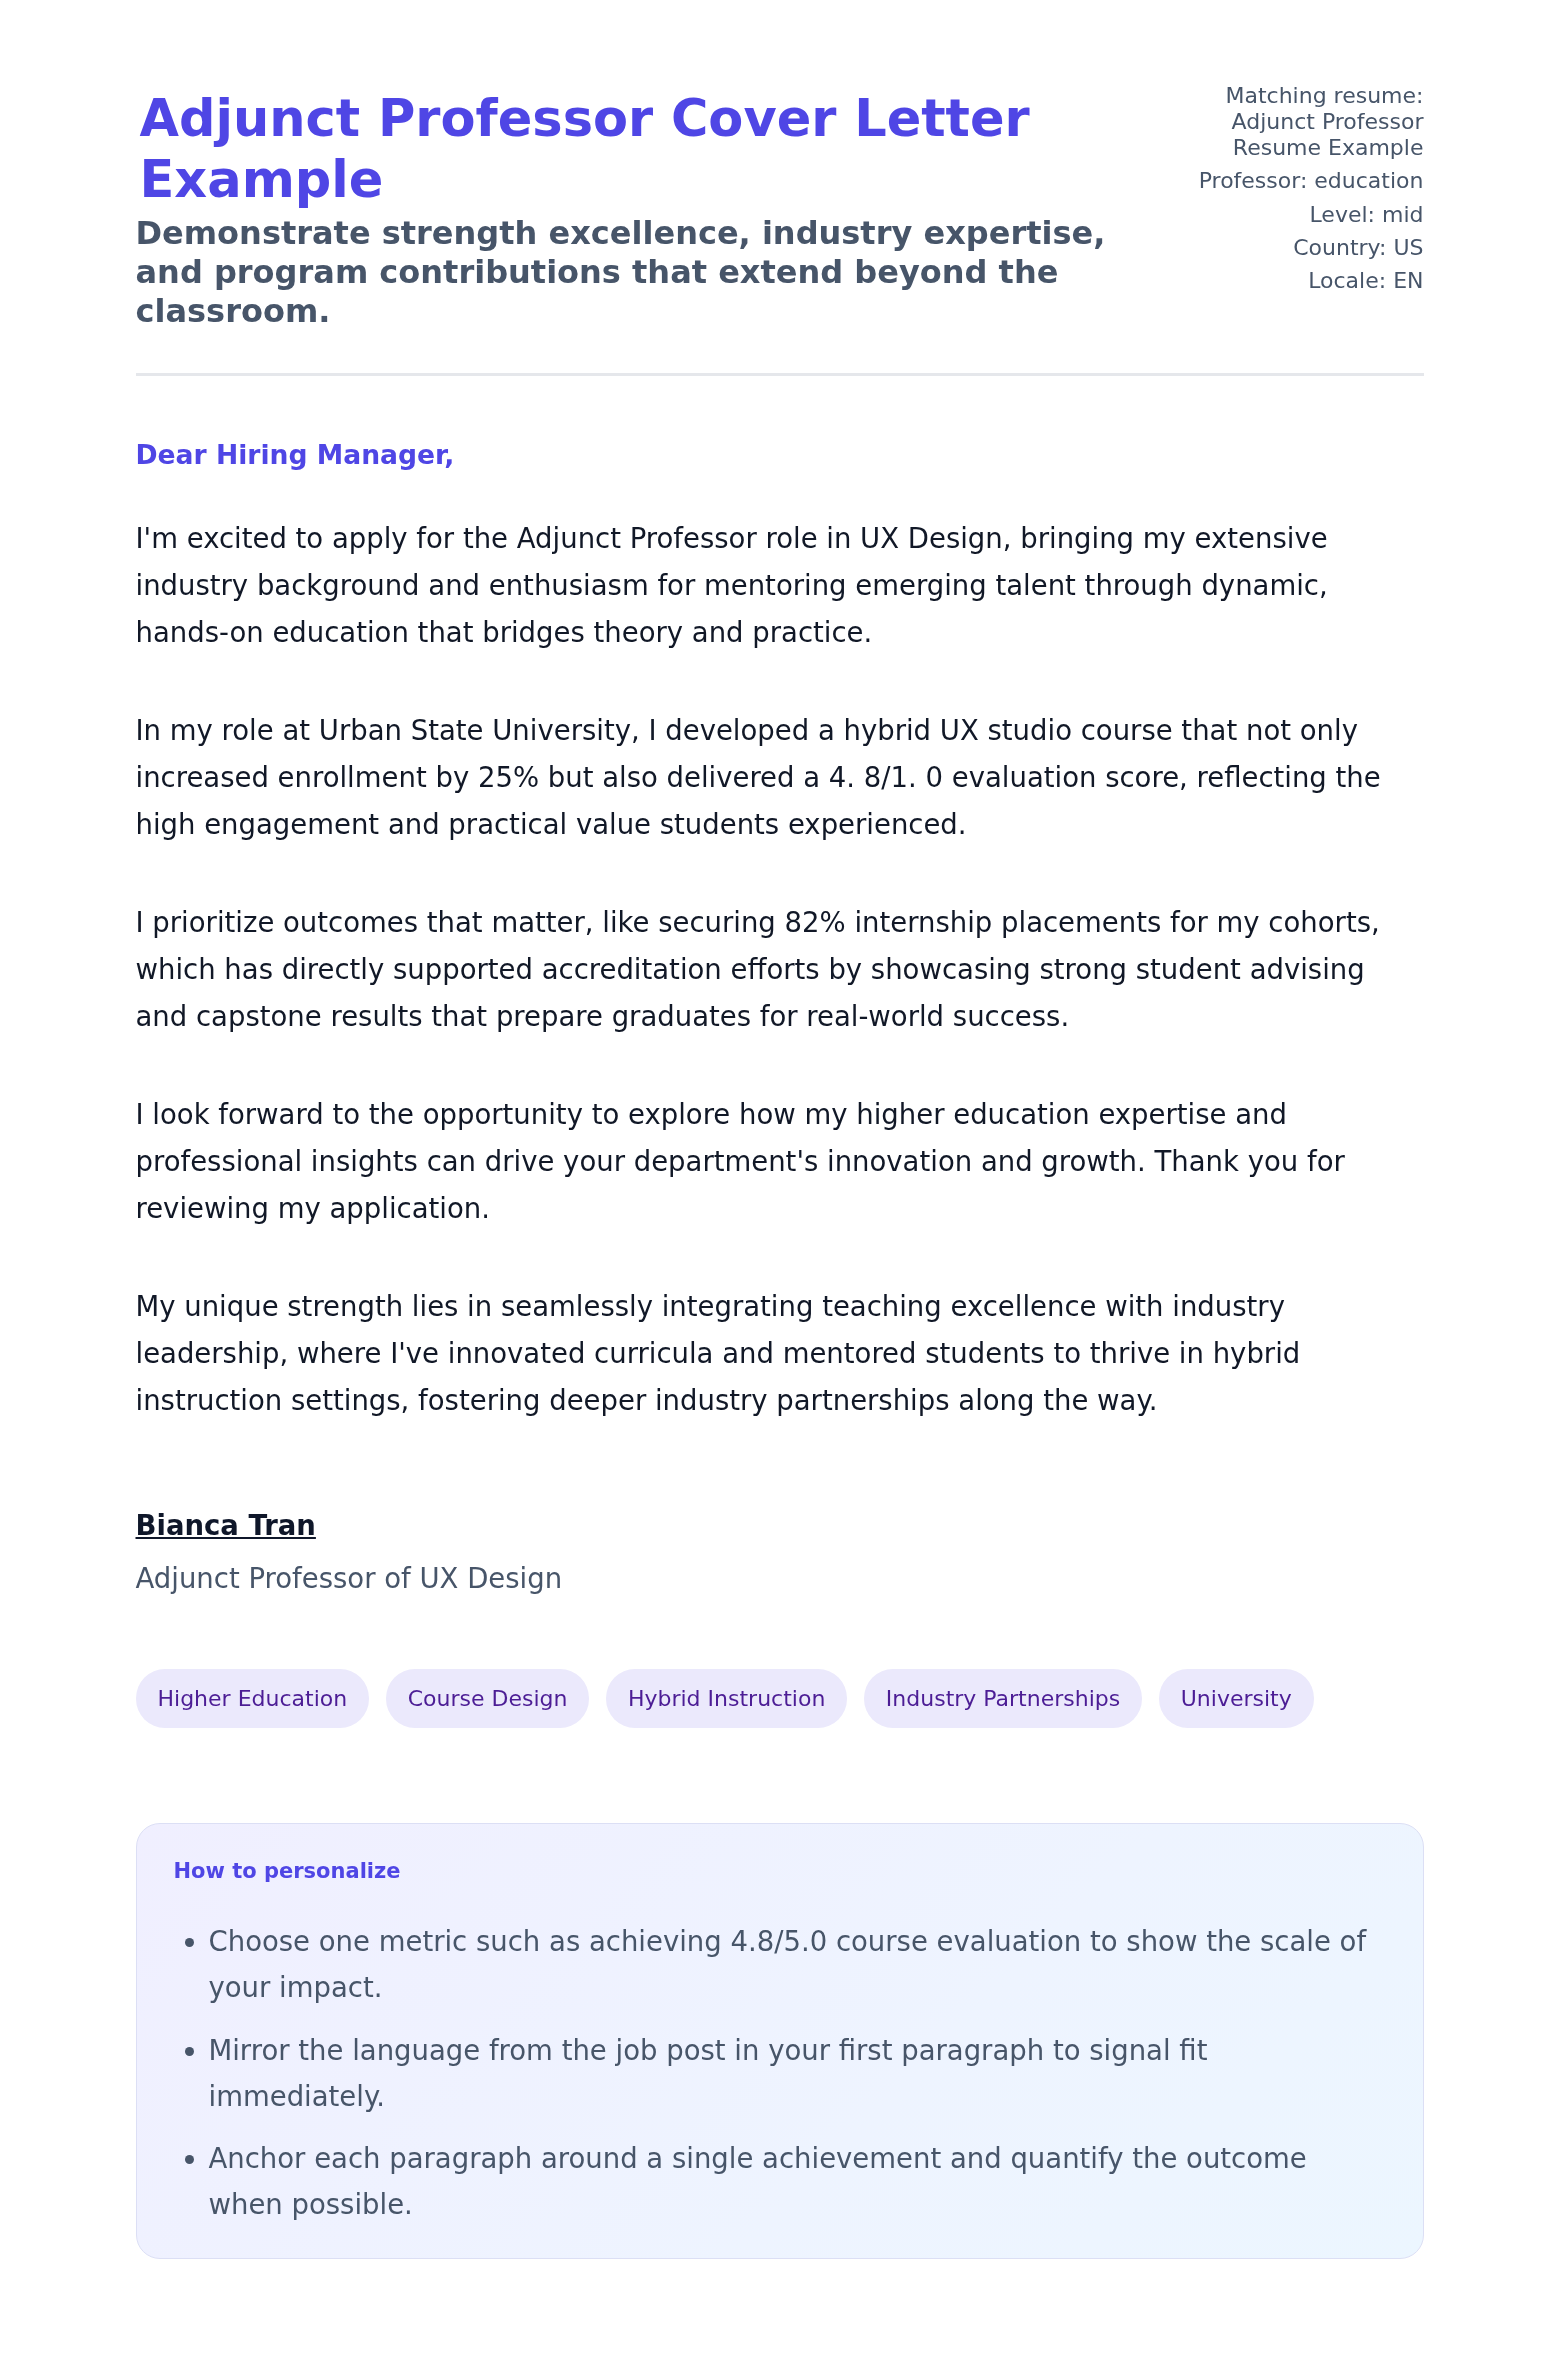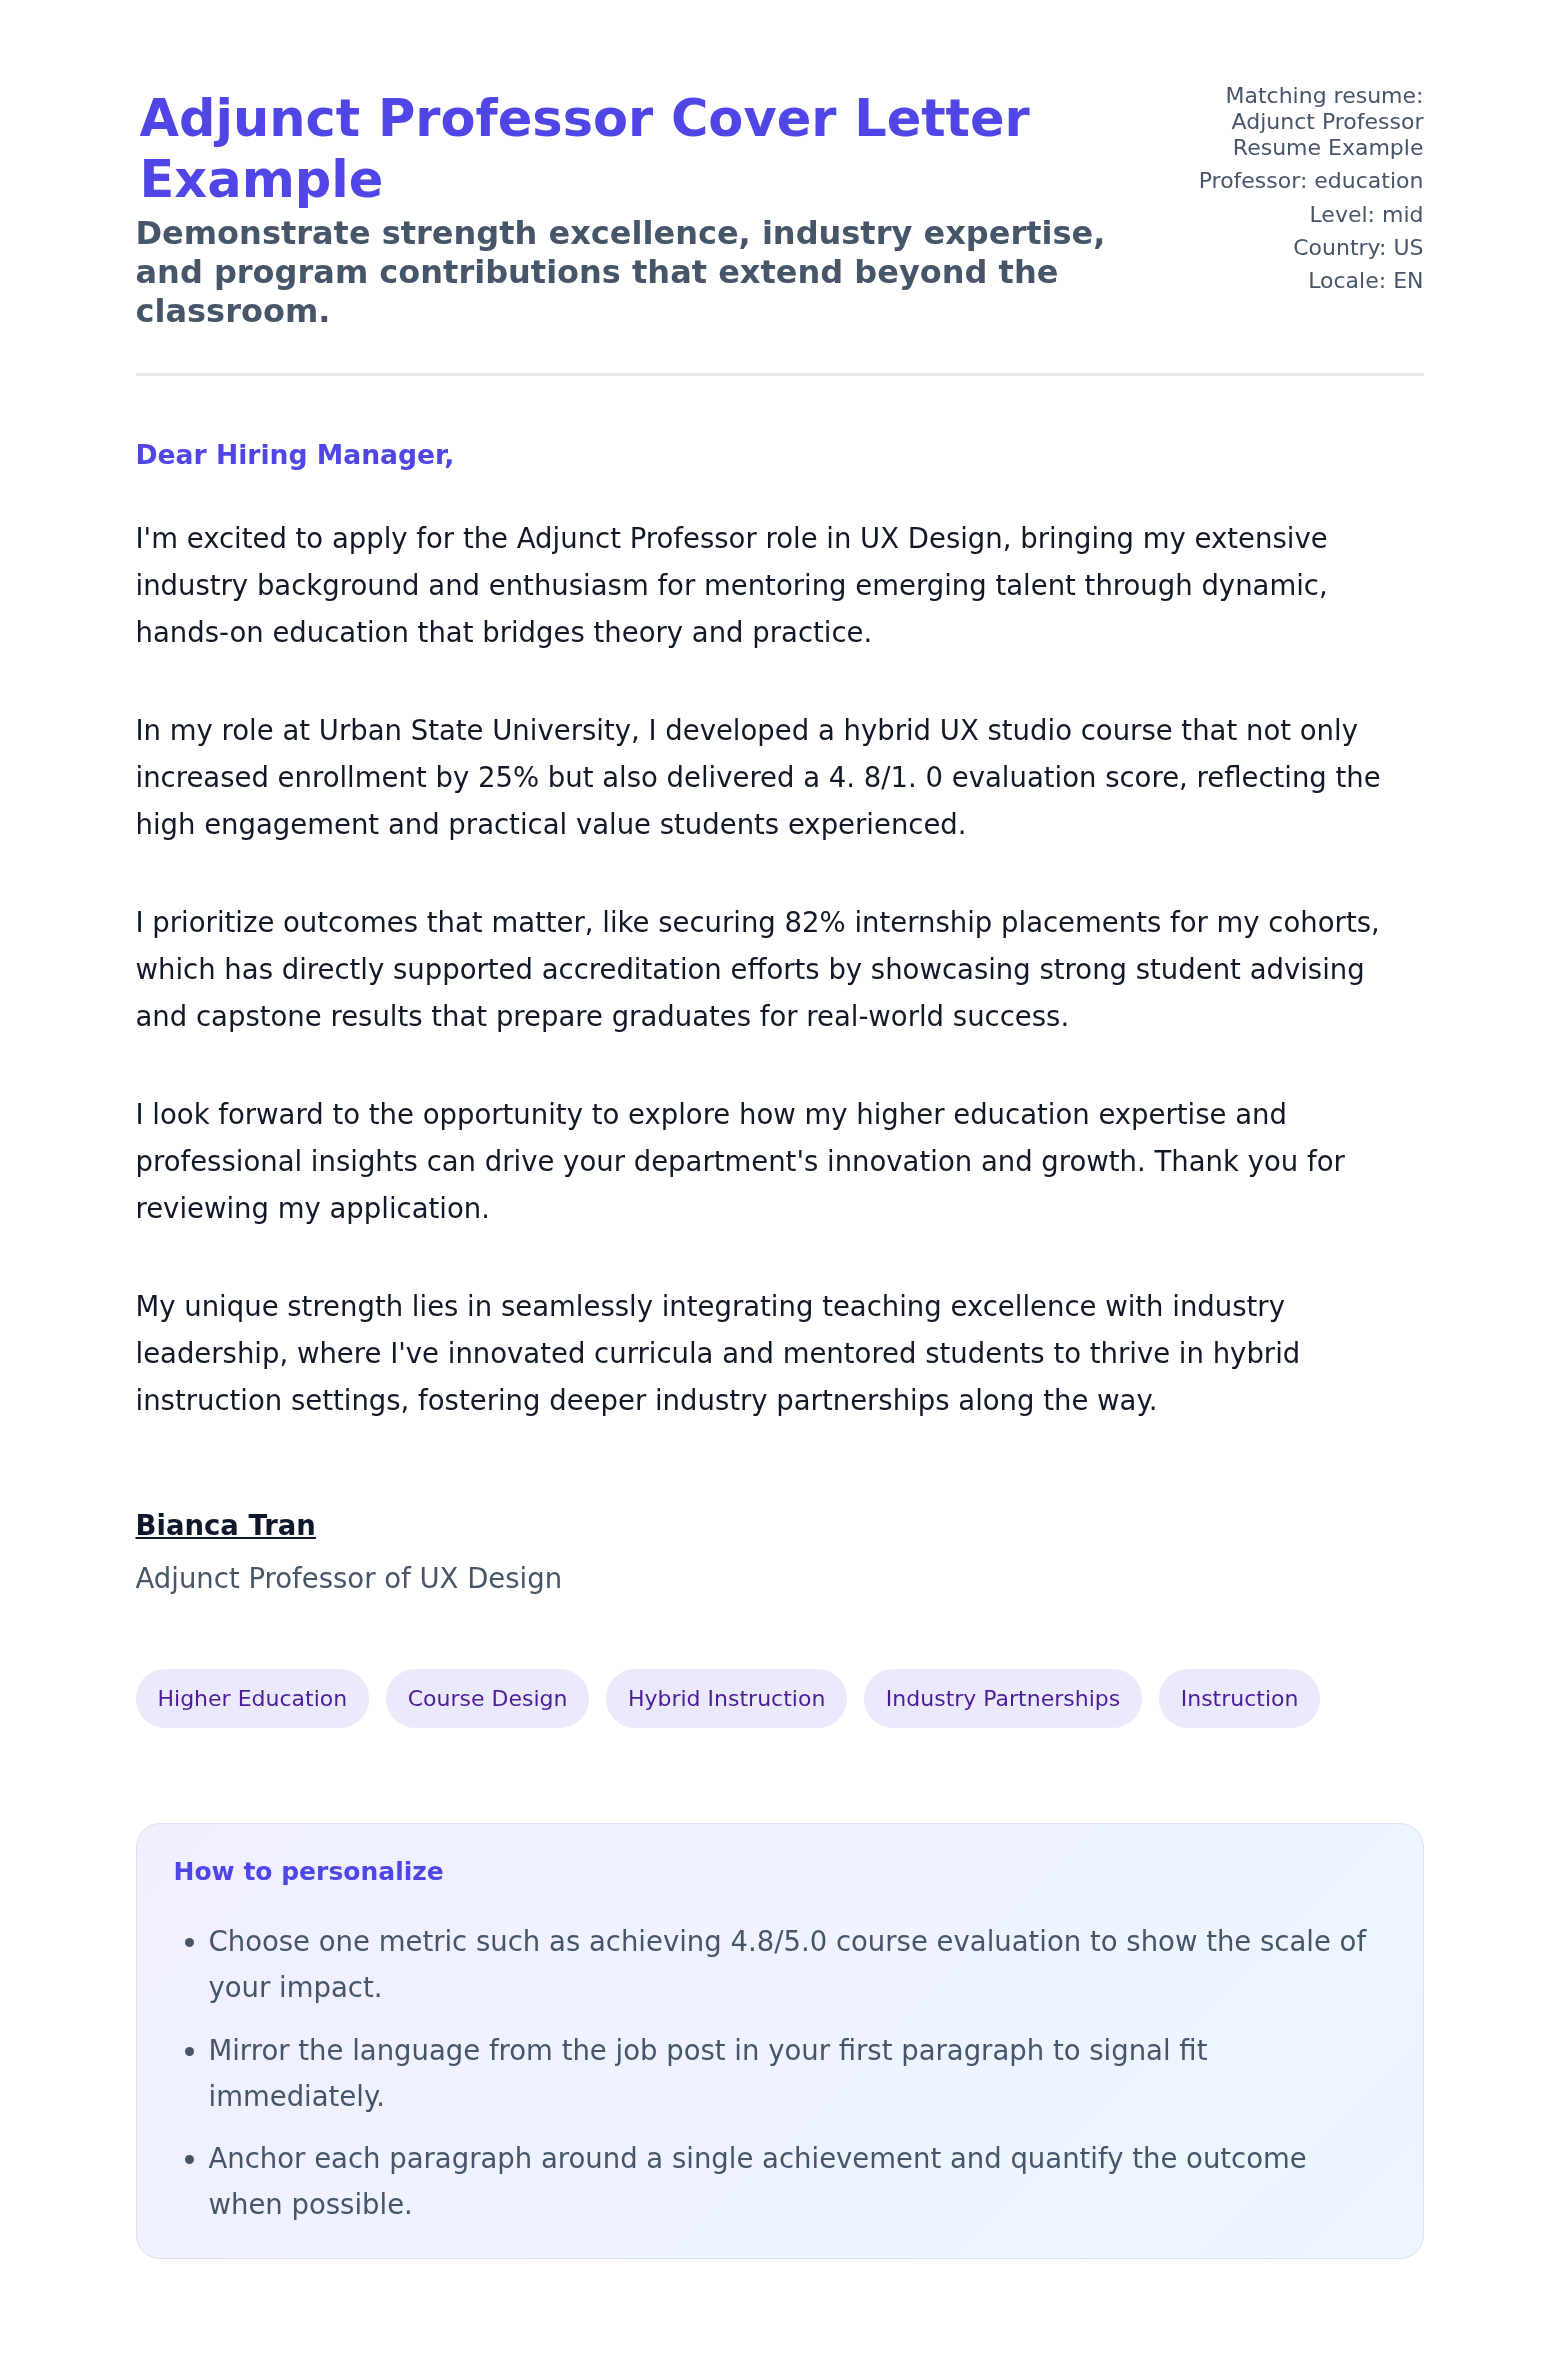--- a/index.html
+++ b/index.html
@@ -124,21 +124,21 @@
       margin-top: 95px;
       border: 1.8px solid #dcdff5;
       border-radius: 24px;
       background: linear-gradient(135deg, #f0efff 0%, #eef4ff 60%, #ecf6ff 100%);
       padding: 27.5px 37px 31px 37px;
       box-sizing: border-box;
       width: 1288px;
     }
     .tips-title {
       margin: 0;
-      font-size: 25px;
+      font-size: 21px;
       font-weight: bold;
       color: #4f46e5;
       line-height: 39px;
     }
     .tips-list {
       margin: 27.5px 0 0 0;
       padding: 0 0 0 35px;
       list-style: disc;
       color: #475569;
     }
@@ -202,21 +202,21 @@
       <div class="sig-name">Bianca Tran</div>
       <div class="sig-title">Adjunct Professor of UX Design</div>
     </div>
   </section>
 
   <div class="tags">
     <span class="tag">Higher Education</span>
     <span class="tag">Course Design</span>
     <span class="tag">Hybrid Instruction</span>
     <span class="tag">Industry Partnerships</span>
-    <span class="tag">Instruction</span>
+    <span class="tag">University</span>
   </div>
 
   <aside class="tips-card">
     <h3 class="tips-title">How to personalize</h3>
     <ul class="tips-list">
       <li>Choose one metric such as achieving 4.8/5.0 course evaluation to show the scale of your impact.</li>
       <li>Mirror the language from the job post in your first paragraph to signal fit immediately.</li>
       <li>Anchor each paragraph around a single achievement and quantify the outcome when possible.</li>
     </ul>
   </aside>

